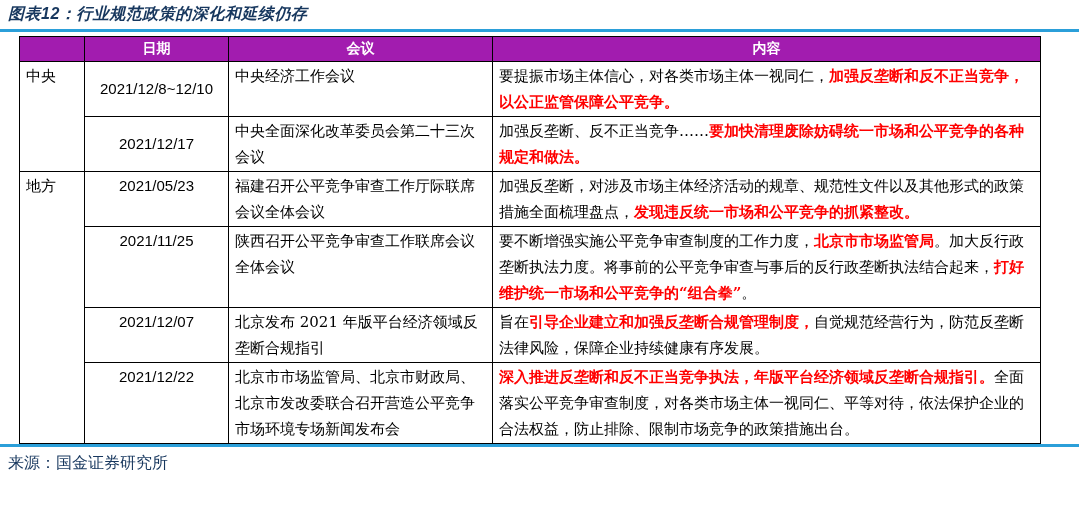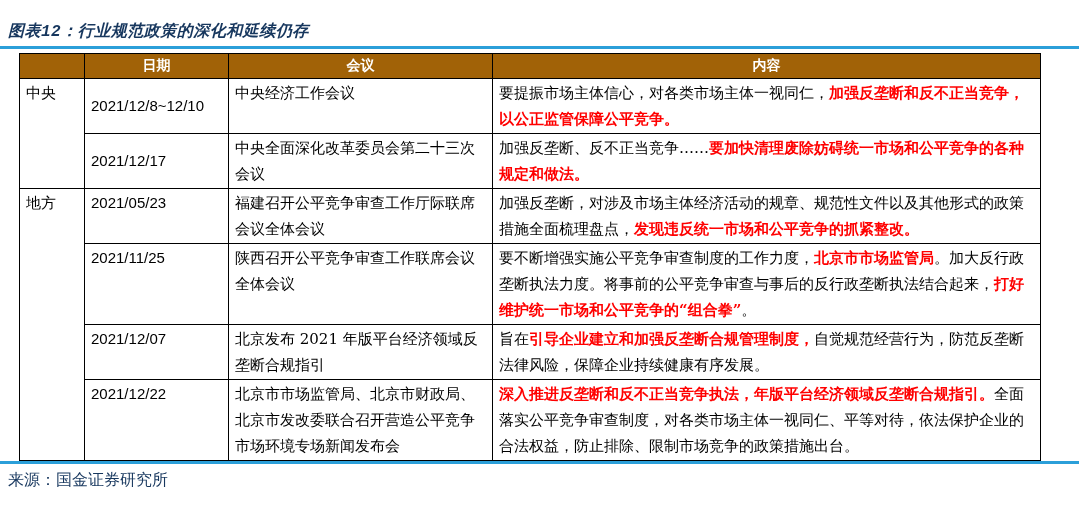--- a/index.html
+++ b/index.html
@@ -9,26 +9,26 @@
     width: 1079px;
     font-family: "DejaVu Serif", "Liberation Serif", serif;
   }
   .page {
     position: relative;
     width: 1079px;
     height: 510px;
     overflow: hidden;
   }
   .figure-title {
-    font-family: Liberation Mono, monospace;
+    font-family: Liberation Sans, sans-serif;
     font-weight: bold;
     font-style: italic;
     font-size: 16px;
     color: #17375E;
-    padding: 21px 0 4px 8px;
+    padding: 4px 0 4px 8px;
     letter-spacing: 0.5px;
   }
   .accent-line {
     width: 1079px;
     height: 3px;
     background: #2B9FD9;
   }
   .table-wrap {
     padding: 4px 0 0 19px;
   }
@@ -36,21 +36,21 @@
     border-collapse: collapse;
     width: 1021px;
     table-layout: fixed;
     border: 1.5px solid #000;
   }
   table.policy-table col.c-group   { width: 65px; }
   table.policy-table col.c-date    { width: 144px; }
   table.policy-table col.c-meeting { width: 264px; }
   table.policy-table col.c-content { width: 548px; }
   table.policy-table th {
-    background: #a16207;
+    background: #a21caf;
     color: #ffffff;
     font-family: "DejaVu Sans", "Liberation Sans", sans-serif;
     font-weight: bold;
     font-size: 14px;
     text-align: center;
     padding: 2px 4px;
     border: 1px solid #000;
     height: 20px;
   }
   table.policy-table td {
@@ -60,20 +60,21 @@
     line-height: 26px;
     padding: 1px 6px;
     color: #000;
   }
   td.group-cell {
     text-align: left;
     padding-top: 3px;
   }
   td.date-cell {
     font-family: "Liberation Sans", "DejaVu Sans", sans-serif;
+    text-align: center;
     font-size: 15px;
     white-space: nowrap;
   }
   tbody tr:nth-child(-n+2) td.date-cell { vertical-align: middle; }
   td.content-cell .red {
     color: #FF0000;
     font-weight: bold;
   }
   .source-line {
     font-size: 16px;

